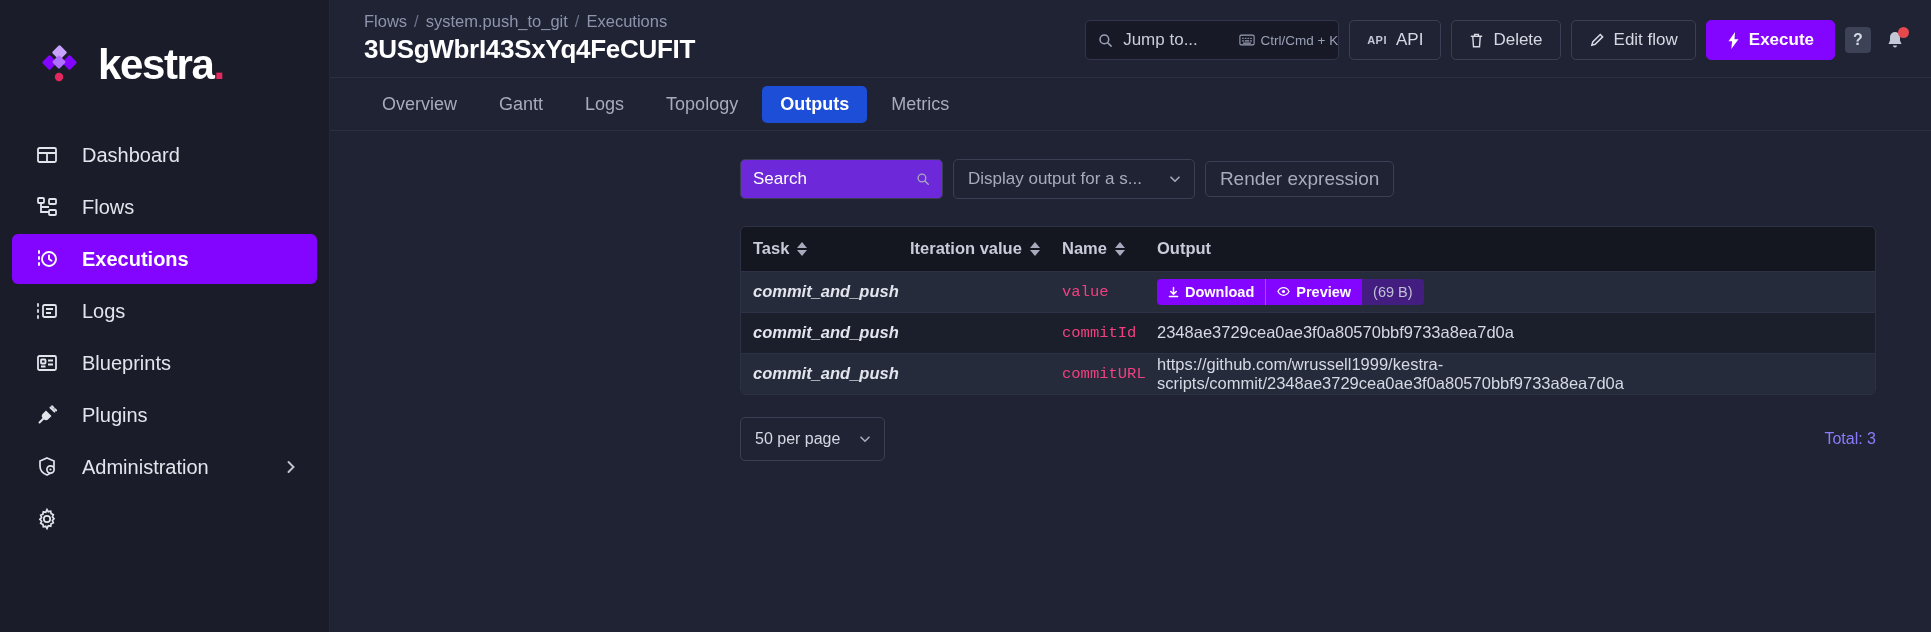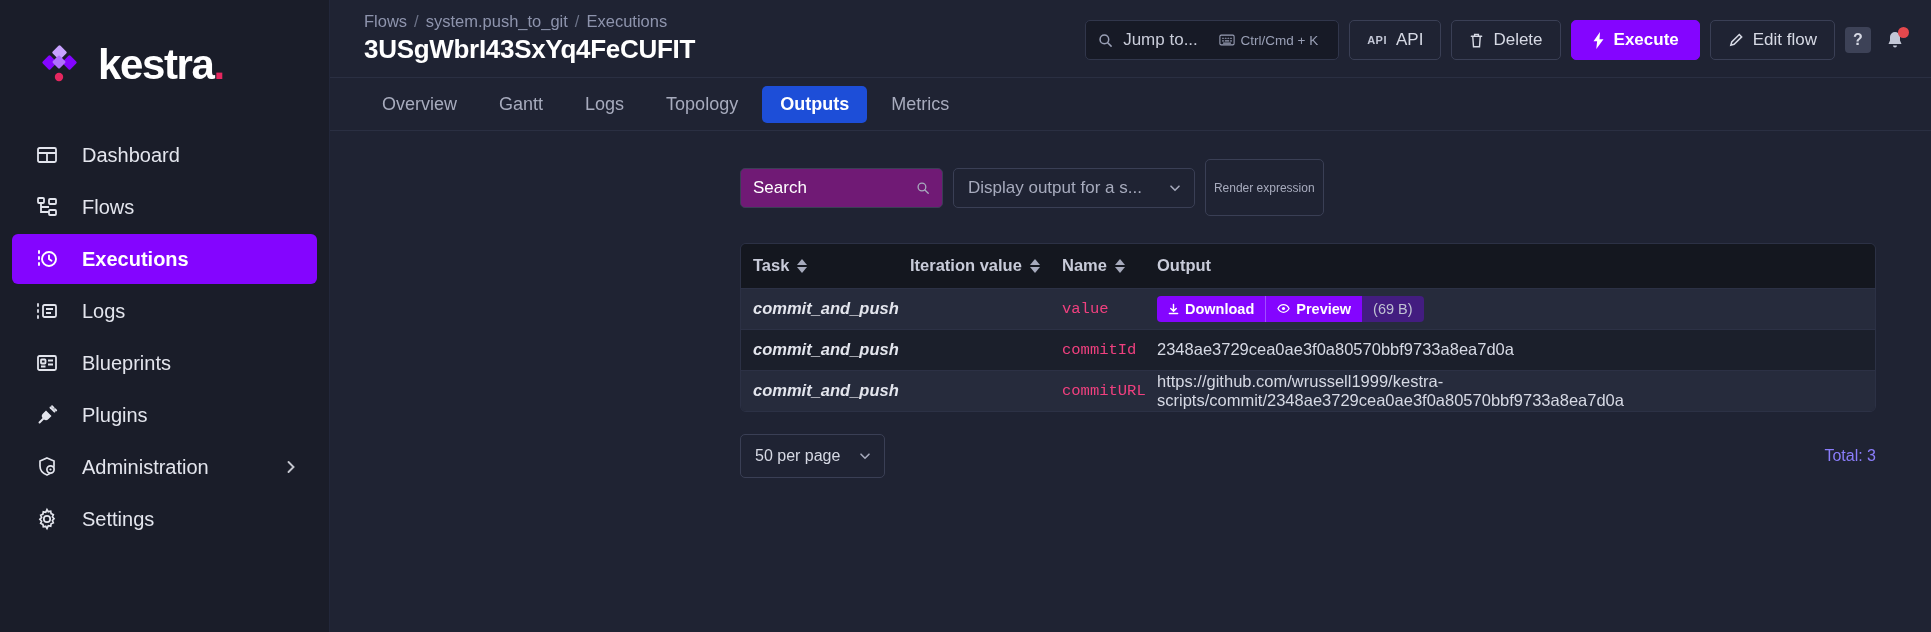--- a/index.html
+++ b/index.html
@@ -51,21 +51,21 @@
   .breadcrumb { font-size: 16.5px; color: #8e94ad; display: flex; gap: 7px; align-items: center; }
   .breadcrumb .sep { color: #6d7389; }
   .breadcrumb .crumb { cursor: pointer; }
   .exec-id { font-size: 26px; font-weight: bold; color: #ffffff; letter-spacing: -.3px; margin-top: 3px; }
 
   .topbar-actions { margin-left: auto; display: flex; align-items: center; gap: 10px; padding-top: 12px; }
 
   .jump-to {
     display: flex; align-items: center; height: 40px; width: 254px;
     background: #171a26; border: 1px solid #31364b; border-radius: 5px;
-    padding: 0 20px 0 12px; gap: 10px; cursor: text;
+    padding: 0 0 0 12px; gap: 10px; cursor: text;
   }
   .jump-to .ph { font-size: 17px; color: #c9ccd9; flex: 1; }
   .kbd { display: flex; align-items: center; gap: 6px; font-size: 13.5px; color: #9aa0b6; }
 
   .btn {
     display: flex; align-items: center; justify-content: center; gap: 9px;
     height: 40px; padding: 0 17px; border-radius: 5px;
     border: 1px solid #3a3f55; background: transparent;
     color: #d6d9e4; font-size: 17px; cursor: pointer; white-space: nowrap;
   }
@@ -88,35 +88,35 @@
     border-radius: 5px; cursor: pointer;
   }
   .tab.active { background: #1d4ed8; color: #ffffff; font-weight: bold; }
 
   
   .content { flex: 1; padding: 28px 0 0 0; background: #1f2333; overflow: hidden; }
   .content-inner { padding: 0 55px 0 410px; }
 
   .filters { display: flex; gap: 10px; align-items: center; margin-bottom: 27px; }
   .search-box {
-    width: 203px; height: 40px; background: #701a75;
+    width: 203px; height: 40px; background: #6d28d9;
     border: 1px solid #3a3f55; border-radius: 5px;
     display: flex; align-items: center; padding: 0 12px; gap: 8px;
   }
   .search-box .ph { flex: 1; font-size: 17px; color: #ffffff; }
   .select-box {
     height: 40px; background: transparent; border: 1px solid #3a3f55;
     border-radius: 5px; display: flex; align-items: center;
     padding: 0 12px 0 14px; gap: 26px; cursor: pointer;
   }
   .select-box .val { font-size: 17px; color: #a7abbd; }
   .render-btn {
-    height: 57px; border: 1px solid #3a3f55; border-radius: 5px;
-    display: flex; align-items: center; padding: 0 8px;
-    font-size: 12px; color: #a7abbd; cursor: pointer;
+    height: 36px; border: 1px solid #3a3f55; border-radius: 5px;
+    display: flex; align-items: center; padding: 0 14px;
+    font-size: 19px; color: #a7abbd; cursor: pointer;
   }
 
   
   .table-wrap { border-radius: 6px; overflow: hidden; border: 1px solid #2c3145; }
   table { width: 100%; border-collapse: collapse; table-layout: fixed; }
   thead tr { background: #14171f; height: 44px; }
   thead th {
     text-align: left; font-size: 16.5px; color: #c8cbd9; font-weight: bold;
     padding: 0 0 0 12px; vertical-align: middle;
   }
@@ -261,21 +261,20 @@
         </span>
       </div>
 
       <div class="nav-item">
         <span class="nav-icon">
           <svg width="24" height="24" viewBox="0 0 24 24" fill="none" stroke="#e3e5ed" stroke-width="1.7">
             <circle cx="12" cy="12" r="3.2"></circle>
             <path d="M12 2.6l1.3 2.1 2.4-.5.4 2.4 2.2 1-.9 2.3 1.6 1.8-1.6 1.8.9 2.3-2.2 1-.4 2.4-2.4-.5L12 21.4l-1.3-2.1-2.4.5-.4-2.4-2.2-1 .9-2.3L4.9 12.3l1.7-1.8-.9-2.3 2.2-1 .4-2.4 2.4.5z"></path>
           </svg>
         </span>
-        <span class="nav-label">Settings</span>
       </div>
 
     </nav>
   </aside>
 
   <section class="main">
 
     <div class="topbar">
       <div class="title-block">
         <div class="breadcrumb">
@@ -316,36 +315,36 @@
 
         <button class="btn">
           <span>
             <svg width="15" height="17" viewBox="0 0 16 18" fill="none" stroke="#d6d9e4" stroke-width="1.5">
                 <path d="M2.5 4.5h11M6 4.5V2.5h4v2M4 4.5l.8 11.2h6.4L12 4.5" stroke-linecap="round"></path>
               </svg>
           </span>
           <span>Delete</span>
         </button>
 
+        <button class="btn">
+          <span>
+            <svg width="16" height="16" viewBox="0 0 17 17" fill="none" stroke="#d6d9e4" stroke-width="1.6" stroke-linecap="round">
+                <path d="M3 14l1-3.5L12 2.7l2.5 2.5L6.5 13z"></path>
+              </svg>
+          </span>
+          <span>Edit flow</span>
+        </button>
+
         <button class="btn primary">
           <span>
             <svg width="13" height="17" viewBox="0 0 12 17" fill="#ffffff">
                 <path d="M7.5 0L1 9.3h3.6L3.8 17 11 7.2H7z"></path>
               </svg>
           </span>
           <span>Execute</span>
-        </button>
-
-        <button class="btn">
-          <span>
-            <svg width="16" height="16" viewBox="0 0 17 17" fill="none" stroke="#d6d9e4" stroke-width="1.6" stroke-linecap="round">
-                <path d="M3 14l1-3.5L12 2.7l2.5 2.5L6.5 13z"></path>
-              </svg>
-          </span>
-          <span>Edit flow</span>
         </button>
 
         <div class="icon-sq">?</div>
 
         <div class="bell-wrap">
           <span>
             <svg width="20" height="21" viewBox="0 0 20 21" fill="#c3c7d6">
                 <path d="M10 2a5 5 0 0 0-5 5v3.5L3.5 14h13L15 10.5V7a5 5 0 0 0-5-5z"></path>
                 <path d="M8 15.5a2 2 0 0 0 4 0z"></path>
               </svg>

